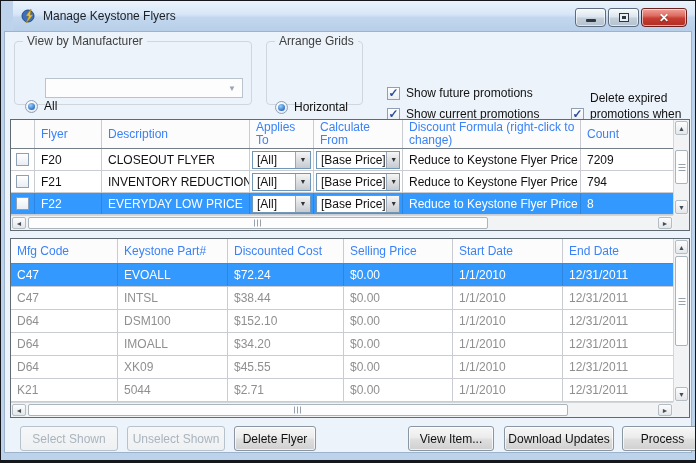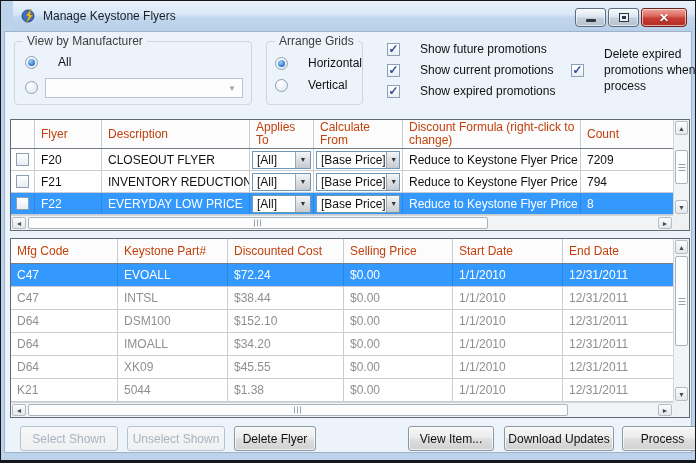--- a/index.html
+++ b/index.html
@@ -53,34 +53,34 @@
     display:inline-flex; align-items:center; justify-content:center; flex:0 0 auto;
   }
   .rb.checked::after { content:""; width:7px; height:7px; border-radius:50%;
     background:radial-gradient(circle at 38% 32%, #9bd2f8, #2a6bc8 75%); }
   .cb {
     width:13px; height:13px; border:1px solid #8da0b5;
     background:linear-gradient(#ffffff, #e9eef3); flex:0 0 auto;
     display:inline-flex; align-items:center; justify-content:center;
   }
   .cb.checked::after { content:"✓"; color:#2c4d9d; font-size:12px; font-weight:bold; line-height:10px; margin-top:-1px; }
-  .ctl-row { display:flex; align-items:center; gap:20px; position:absolute; white-space:nowrap; }
+  .ctl-row { display:flex; align-items:center; gap:6px; position:absolute; white-space:nowrap;margin-top:44px; }
   .combo {
     position:absolute; height:20px; border:1px solid #b9c3cd; background:#fdfdfd;
     display:flex; align-items:center; justify-content:flex-end; padding-right:6px;
   }
   .combo .arr { color:#9aa5b0; font-size:8px; }
   .wraplabel { line-height:16px; }
   
   .grid { position:absolute; border:1px solid #5f6a73; background:#eef0f2; display:flex; }
   .grid-main { display:flex; flex-direction:column; }
   .g-header { display:grid; background:#fcfcfc; border-bottom:1px solid #747e88; }
   .g-header .hcell {
     display:flex; align-items:center; padding:2px 4px 2px 6px;
-    border-right:1px solid #c8ccd1; line-height:13px; color:#c2410c; overflow:hidden;
+    border-right:1px solid #c8ccd1; line-height:13px; color:#3b82f6; overflow:hidden;
   }
   .g-row { display:grid; background:#fff; border-bottom:1px solid #c9cdd2; }
   .g-row .cell {
     display:flex; align-items:center; padding:0 4px 0 6px;
     border-right:1px solid #c9cdd2; white-space:nowrap; overflow:hidden;
   }
   .g-row.selected { background:#3399fe; color:#fff; }
   .g-row.selected .cell { border-right-color:rgba(0,0,0,.12); }
   .flyer-grid .g-header { grid-template-columns:24px 67px 148px 64px 89px 178px 1fr; height:29px; }
   .flyer-grid .g-row    { grid-template-columns:24px 67px 148px 64px 89px 178px 1fr; height:22px; }
@@ -339,21 +339,21 @@
           <div class="cell">D64</div>
           <div class="cell">XK09</div>
           <div class="cell">$45.55</div>
           <div class="cell">$0.00</div>
           <div class="cell">1/1/2010</div>
           <div class="cell" style="border-right:none;">12/31/2011</div>
         </div>
         <div class="g-row">
           <div class="cell">K21</div>
           <div class="cell">5044</div>
-          <div class="cell">$1.38</div>
+          <div class="cell">$2.71</div>
           <div class="cell">$0.00</div>
           <div class="cell">1/1/2010</div>
           <div class="cell" style="border-right:none;">12/31/2011</div>
         </div>
 
         <div class="hscroll">
           <div class="sb-btn" style="left:1px; top:1px; width:14px; height:12px;">◄</div>
           <div class="sb-thumb" style="left:17px; top:1px; width:540px; height:12px;">
               <span class="grip-h"></span>
             </div>

